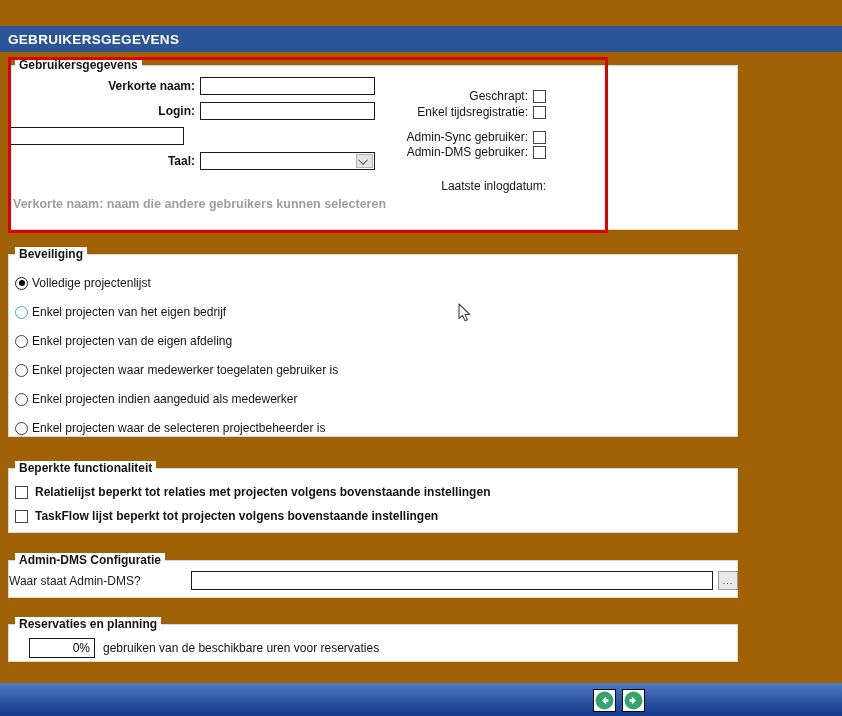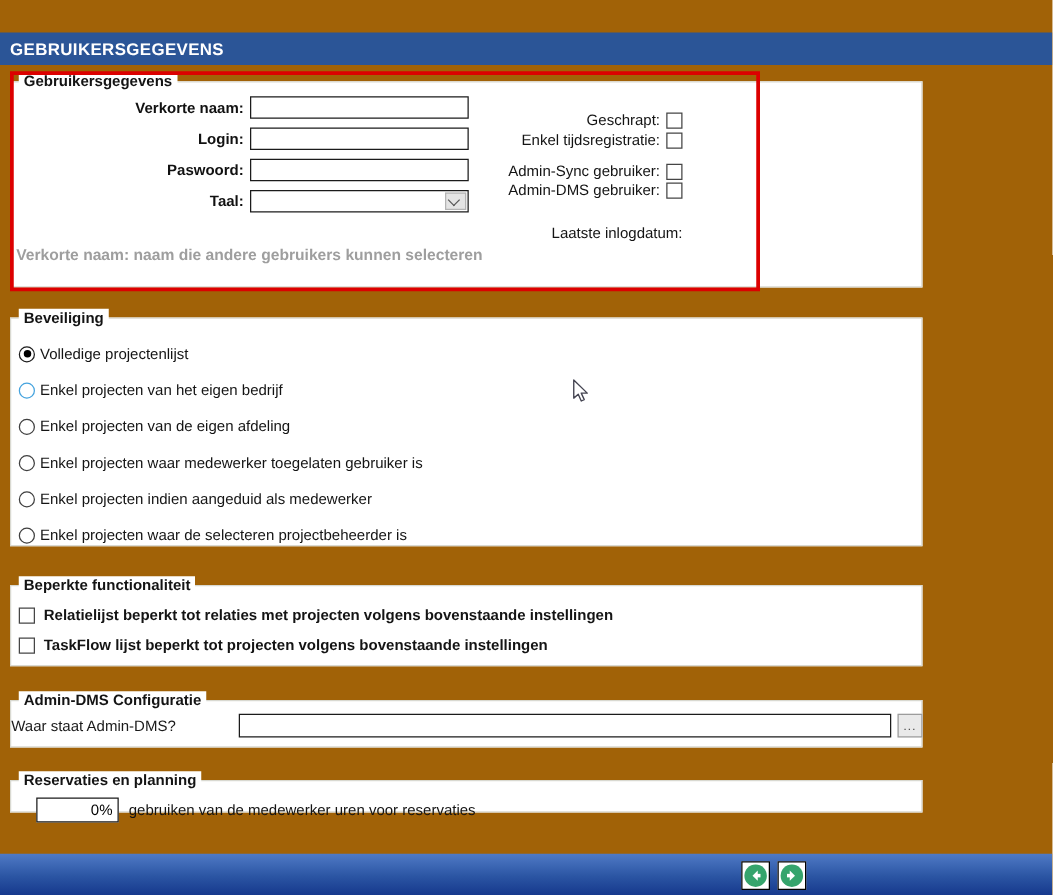--- a/index.html
+++ b/index.html
@@ -23,21 +23,21 @@
     border:1px solid #D9D9D1; background:#fff; box-sizing:border-box;
   }
   .legend {
     position:absolute; top:-8px; left:6px; background:#fff; padding:0 4px;
     font-weight:600; font-size:12px; color:#141414; white-space:nowrap;
   }
   .gb-user { top:65px;  height:165px; }
   .gb-sec  { top:254px; height:183px; }
   .gb-func { top:468px; height:65px;  }
   .gb-dms  { top:560px; height:38px;  }
-  .gb-res  { top:624px; height:26px;  }
+  .gb-res  { top:624px; height:38px;  }
 
   
   .red-box {
     position:absolute; left:8px; top:57px; width:600px; height:176px;
     border:3px solid #DC0000; box-sizing:border-box; z-index:10; pointer-events:none;
   }
 
   
   .form-row { position:absolute; left:0; height:18px; display:flex; align-items:center; }
   .flabel { width:186px; text-align:right; padding-right:5px; font-weight:700; color:#111; white-space:nowrap; }
@@ -119,21 +119,20 @@
 
     <div class="form-row" style="top:11px">
       <label class="flabel">Verkorte naam:</label>
       <input class="tinput" type="text" value="" style="">
     </div>
     <div class="form-row" style="top:36px">
       <label class="flabel">Login:</label>
       <input class="tinput" type="text" value="" style="">
     </div>
     <div class="form-row" style="top:61px">
-      <label class="flabel">Paswoord:</label>
       <input class="tinput" type="text" value="" style="">
     </div>
     <div class="form-row" style="top:86px">
       <label class="flabel">Taal:</label>
       <div class="combo">
         <div class="combo-btn">
             <span class="chev"></span>
           </div>
       </div>
     </div>
@@ -211,21 +210,21 @@
       <span class="dms-label">Waar staat Admin-DMS?</span>
       <input class="dms-input" type="text" value="" style="">
       <button class="browse-btn">...</button>
     </div>
   </div>
 
   <div class="groupbox gb-res">
     <span class="legend">Reservaties en planning</span>
     <div class="res-row">
       <input class="res-input" type="text" value="0%" style="">
-      <span class="res-label">gebruiken van de medewerker uren voor reservaties</span>
+      <span class="res-label">gebruiken van de beschikbare uren voor reservaties</span>
     </div>
   </div>
 
   <div class="footer">
     <button class="navbtn back">
       <svg width="19" height="19" viewBox="0 0 19 19">
         <circle cx="9.5" cy="9.5" r="9" fill="#35A46C"></circle>
         <path d="M11.2 5.4 L7 9.5 L11.2 13.6 Z" fill="#fff"></path>
         <rect x="10" y="8.1" width="3.4" height="2.8" fill="#fff"></rect>
       </svg>

